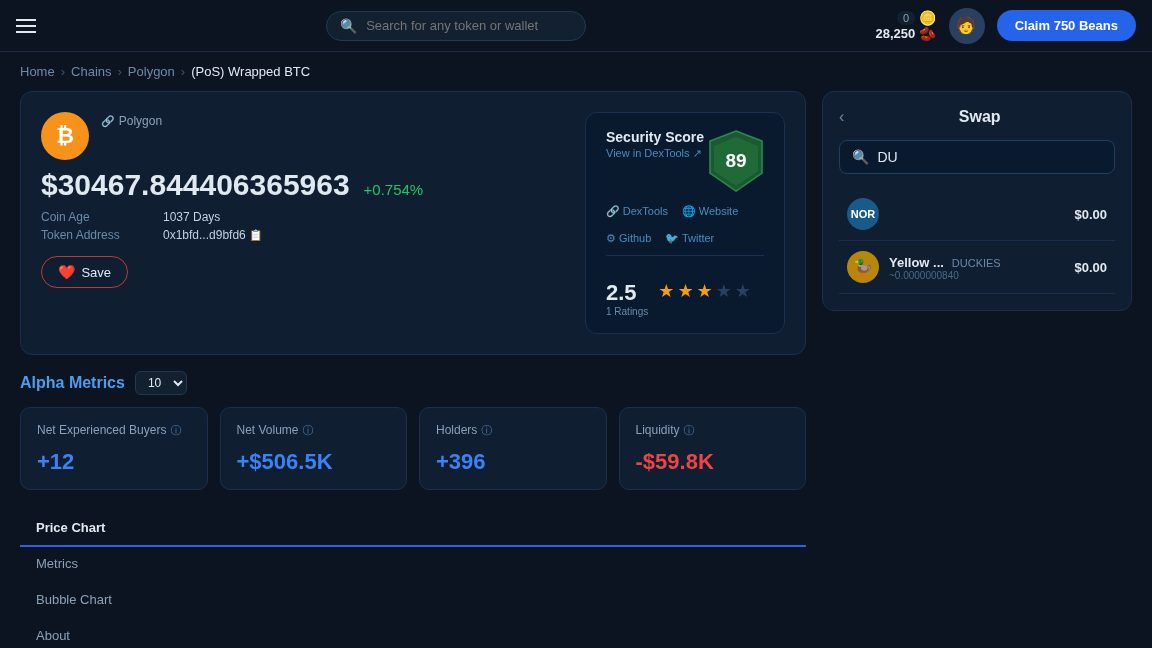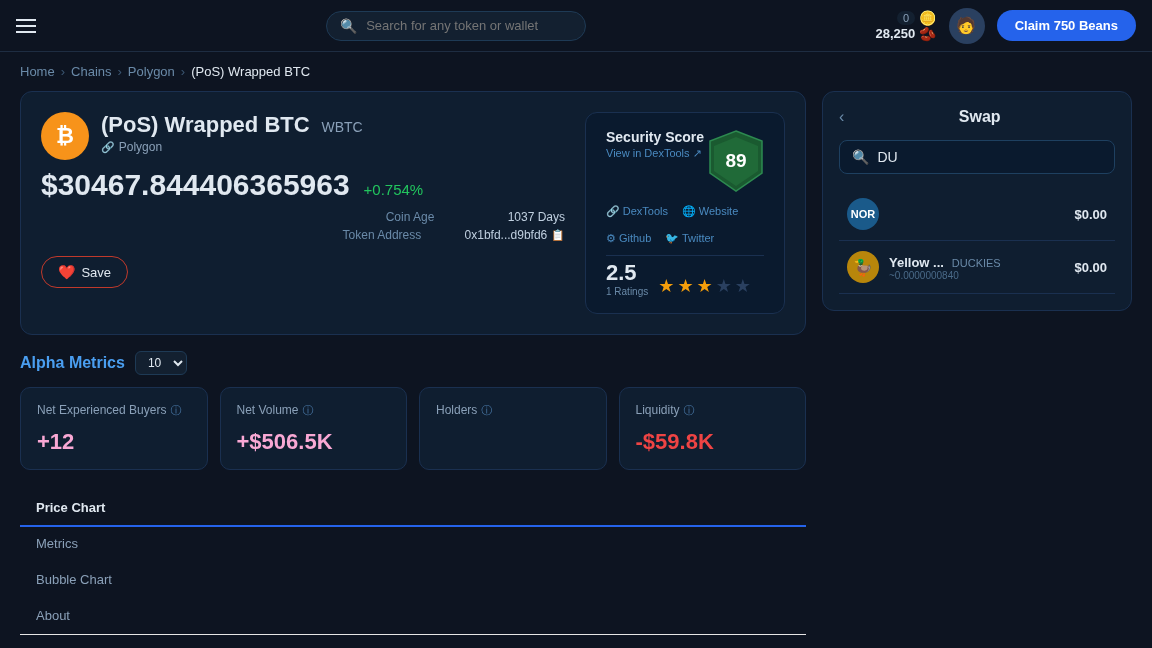--- a/index.html
+++ b/index.html
@@ -104,21 +104,21 @@
       font-size: 22px; flex-shrink: 0;
       font-weight: bold; color: white;
     }
     .token-name-block {}
     .token-network { display: flex; align-items: center; gap: 4px; font-size: 12px; color: #8aa0b8; margin-top: 2px; }
 
     .token-price { font-size: 30px; font-weight: 700; color: #e0e8f0; margin: 6px 0; }
     .price-change { color: #22c55e; font-size: 15px; margin-left: 10px; }
 
     .token-meta { display: flex; flex-direction: column; gap: 4px; margin-top: 8px; font-size: 12px; }
-    .meta-row { display: flex; gap: 12px; justify-content: flex-end; }
+    .meta-row { display: flex; gap: 12px; }
     .meta-label { color: #6a8aa8; min-width: 110px; }
     .meta-value { color: #c0d0e0; display: flex; align-items: center; gap: 4px; }
     .copy-icon { color: #4a7aaa; cursor: pointer; font-size: 11px; }
 
     .save-btn {
       display: flex; align-items: center; gap: 6px;
       background: transparent;
       border: 1px solid #c0392b;
       border-radius: 20px;
       padding: 7px 16px;
@@ -137,21 +137,21 @@
       padding: 16px 20px;
     }
 
     .security-top { display: flex; justify-content: space-between; align-items: flex-start; margin-bottom: 12px; }
     .security-title { font-size: 14px; font-weight: 600; color: #e0e8f0; }
     .security-subtitle { font-size: 11px; color: #4a8ac0; cursor: pointer; margin-top: 2px; }
 
     .security-links { display: flex; gap: 14px; flex-wrap: wrap; margin-bottom: 10px; }
     .sec-link { font-size: 11px; color: #4a8ac0; cursor: pointer; display: flex; align-items: center; gap: 3px; }
 
-    .rating-section { display: flex; align-items: flex-end; gap: 10px; padding-top: 4px; border-top: 1px solid #1a3050; }
+    .rating-section { display: flex; align-items: flex-start; gap: 10px; padding-top: 24px; border-top: 1px solid #1a3050; }
     .rating-num { font-size: 22px; font-weight: 700; color: #e0e8f0; }
     .rating-label { font-size: 10px; color: #6a8aa8; }
     .stars { display: flex; gap: 3px; }
     .star { font-size: 18px; }
     .star-full { color: #f59e0b; }
     .star-half { color: #f59e0b; }
     .star-empty { color: #2a4060; }
 
     
     .token-card-inner { display: flex; gap: 20px; }
@@ -175,21 +175,21 @@
     .metrics-grid { display: flex; gap: 12px; }
     .metric-card {
       flex: 1;
       background: #0f1e30;
       border: 1px solid #1a3050;
       border-radius: 10px;
       padding: 14px 16px;
     }
     .metric-label { font-size: 12px; color: #8aa0b8; display: flex; align-items: center; gap: 4px; margin-bottom: 10px; line-height: 1.4; }
     .metric-value { font-size: 22px; font-weight: 700; }
-    .metric-positive { color: #f9a8d4; }
+    .metric-positive { color: #3b82f6; }
     .metric-negative { color: #ef4444; }
     .info-icon { color: #4a7aaa; font-size: 11px; }
 
     
     .tabs-section { margin-top: 20px; border-bottom: 1px solid #e5e5e5; display: flex; gap: 0; flex-direction: column; }
     .tab {
       padding: 10px 16px;
       font-size: 13px;
       color: #8aa0b8;
       cursor: pointer;
@@ -325,24 +325,20 @@
 <div class="main">
 
   <div class="left-panel">
 
     <div class="token-card">
       <div class="token-card-inner">
         <div class="token-left">
           <div class="token-header">
             <div class="token-logo">₿</div>
             <div class="token-name-block">
-              <div>
-                <span style="font-size:22px;font-weight:700;color:#e0e8f0;">(PoS) Wrapped BTC</span>
-                <span style="font-size:14px;color:#8aa0b8;margin-left:8px;">WBTC</span>
-              </div>
               <div class="token-network">
                 <span style="font-size:11px;">🔗</span>
                 <span>Polygon</span>
               </div>
             </div>
           </div>
 
           <div>
             <span class="token-price">$30467.844406365963</span>
             <span class="price-change">+0.754%</span>
@@ -435,20 +431,21 @@
             Net Volume
             <span class="info-icon">ⓘ</span>
           </div>
           <div class="metric-value metric-positive">+$506.5K</div>
         </div>
         <div class="metric-card">
           <div class="metric-label">
             Holders
             <span class="info-icon">ⓘ</span>
           </div>
+          <div class="metric-value metric-positive">+396</div>
         </div>
         <div class="metric-card">
           <div class="metric-label">
             Liquidity
             <span class="info-icon">ⓘ</span>
           </div>
           <div class="metric-value metric-negative">-$59.8K</div>
         </div>
       </div>
     </div>

